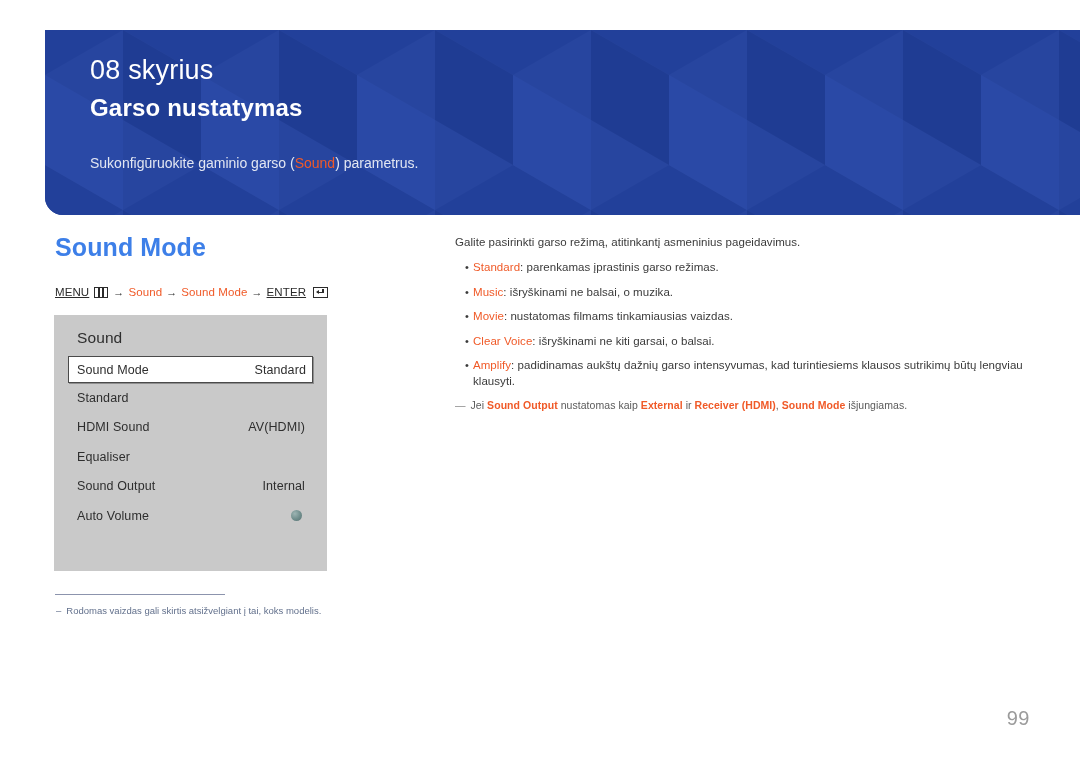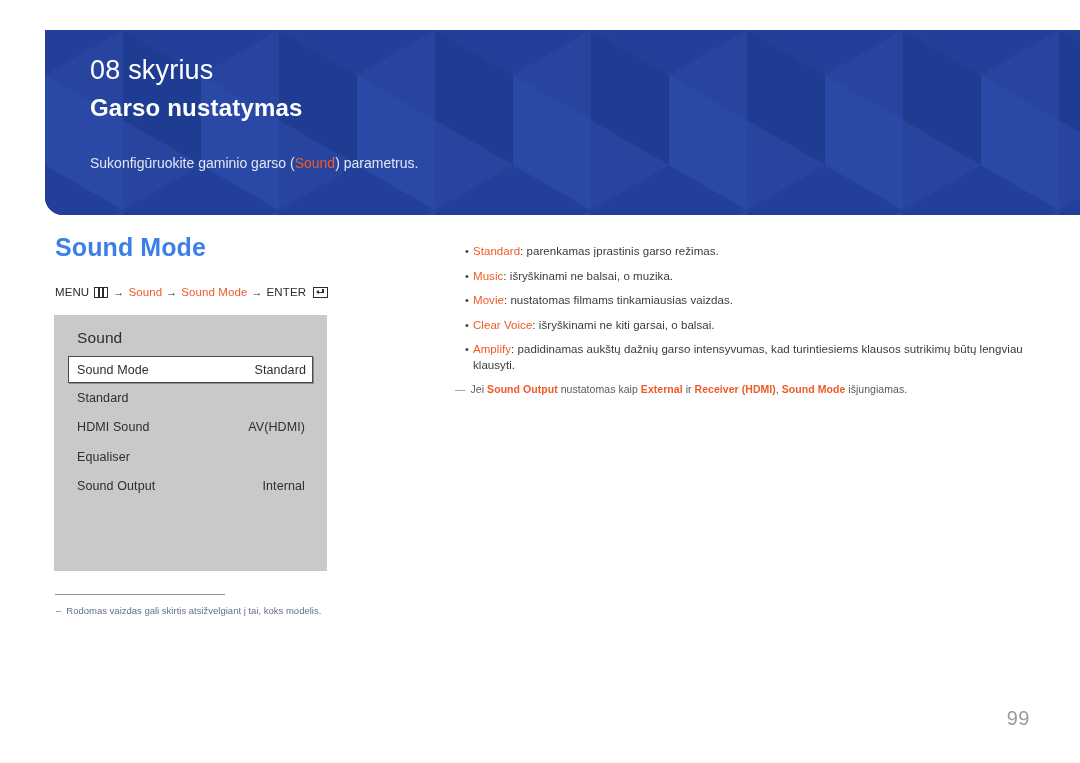--- a/index.html
+++ b/index.html
@@ -56,21 +56,21 @@
 
   
   .breadcrumb {
     position:absolute; left:55px; top:286px;
     font-size:11.5px;
     color:#2b2b2b;
     letter-spacing:.1px;
     white-space:nowrap;
     display:flex; align-items:center; gap:4px;
   }
-  .bc-txt { color:#2b2b2b; }
+  .bc-txt { color:#2b2b2b;text-decoration:underline; }
   .bc-orange { color:#f05a28; }
   .bc-arrow { color:#2b2b2b; font-size:11px; }
   .icon-menu {
     display:inline-block; width:14px; height:11px;
     border:1.6px solid #2b2b2b;
     position:relative; margin:0 1px;
     vertical-align:-1px;
   }
   .icon-menu::before, .icon-menu::after {
     content:""; position:absolute; top:0; bottom:0; width:1.6px; background:#2b2b2b;
@@ -233,30 +233,35 @@
         <span class="val">AV(HDMI)</span>
       </div>
       <div class="osd-row">
         <span>Equaliser</span>
         <span class="val"></span>
       </div>
       <div class="osd-row">
         <span>Sound Output</span>
         <span class="val">Internal</span>
       </div>
+      <div class="osd-row">
+        <span>Auto Volume</span>
+        <span class="toggle-dot"></span>
+      </div>
     </div>
   </div>
 
   <div class="foot-rule"></div>
   <div class="foot-note">
     <span class="foot-dash">–</span>
     <span>Rodomas vaizdas gali skirtis atsižvelgiant į tai, koks modelis.</span>
   </div>
 
   <div class="rcol">
+    <div class="rintro">Galite pasirinkti garso režimą, atitinkantį asmeninius pageidavimus.</div>
     <div class="blist">
       <div class="bitem">
         <span class="bdot">•</span>
         <span class="bbody"><span class="bterm">Standard</span><span>: parenkamas įprastinis garso režimas.</span></span>
       </div>
       <div class="bitem">
         <span class="bdot">•</span>
         <span class="bbody"><span class="bterm">Music</span><span>: išryškinami ne balsai, o muzika.</span></span>
       </div>
       <div class="bitem">

